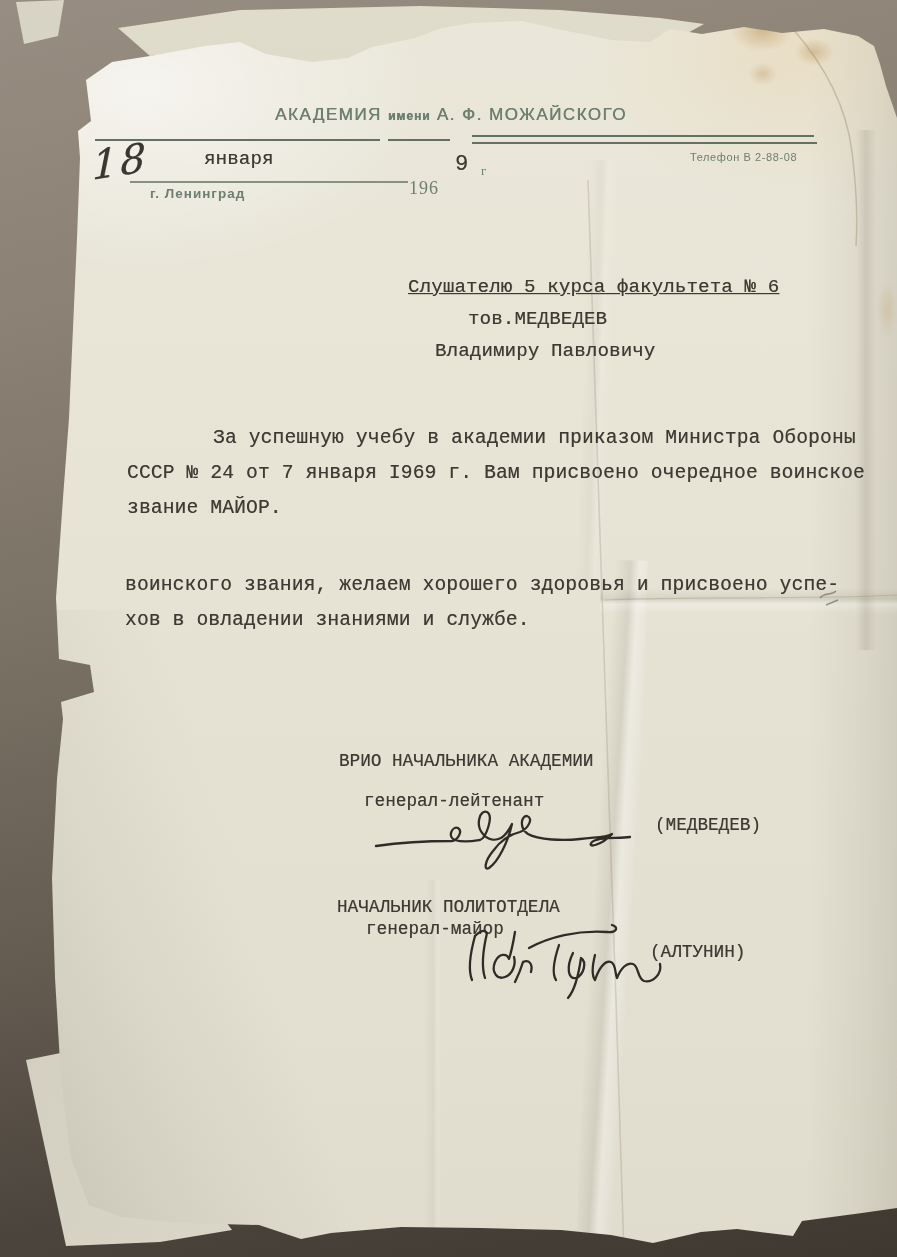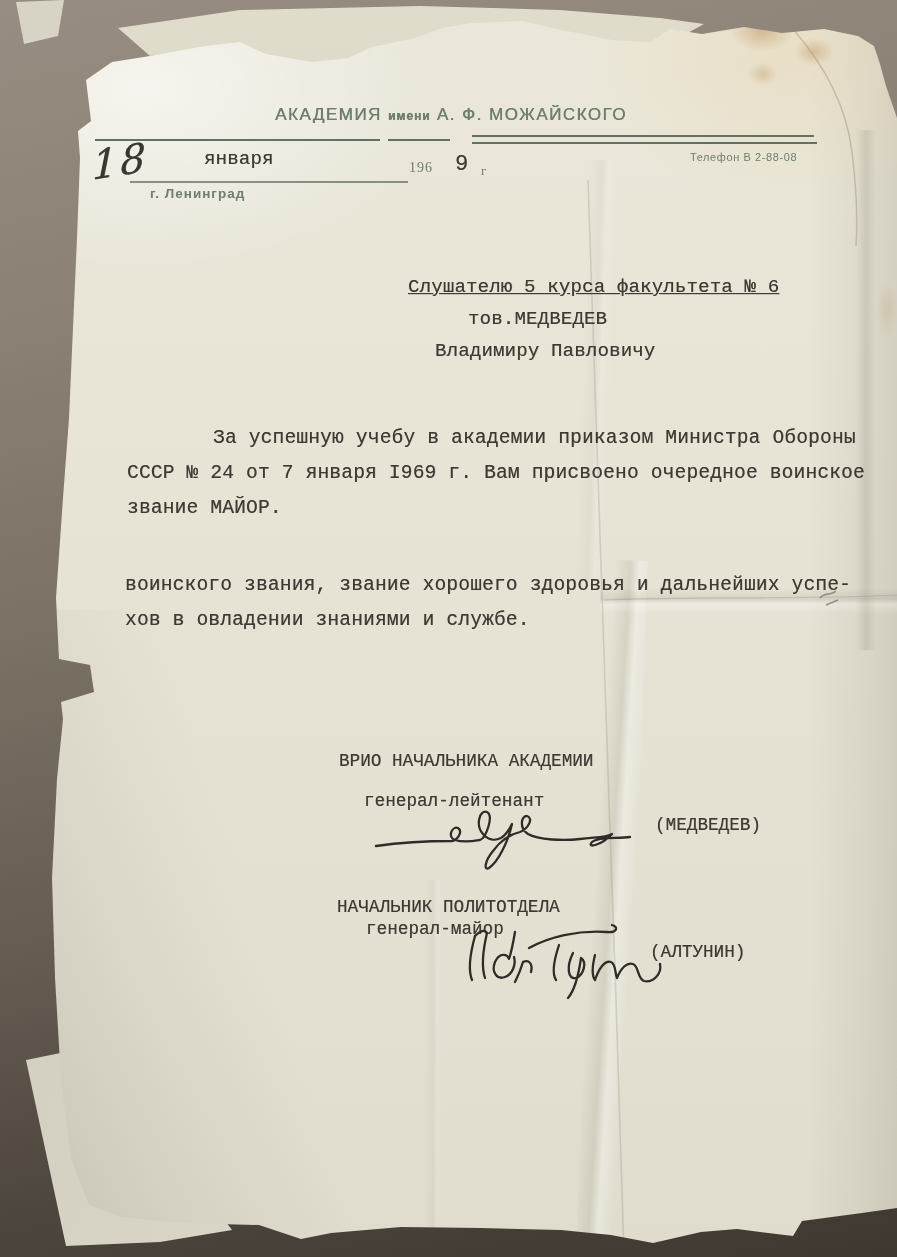--- a/index.html
+++ b/index.html
@@ -107,35 +107,35 @@
   </div>
 
   <div class="rule" style="left:95px;top:139px;width:285px;height:2px;"></div>
   <div class="rule" style="left:388px;top:139px;width:62px;height:2px;"></div>
   <div class="rule" style="left:472px;top:135px;width:342px;height:1.5px;"></div>
   <div class="rule" style="left:472px;top:142px;width:345px;height:2px;"></div>
 
   <div class="handwritten-day">18</div>
   <div class="type t18" style="left:204px;top:148px;">января</div>
   <div class="rule" style="left:130px;top:181px;width:278px;height:1.5px;background:#879182;"></div>
-  <div class="printserif green" style="left:409px;top:160px;font-size:14px;letter-spacing:1px;">196</div>
+  <div class="printserif green" style="left:409px;top:178px;font-size:18px;letter-spacing:1px;">196</div>
   <div class="type" style="left:455px;top:152px;font-size:22px;">9</div>
   <div class="printserif green" style="left:481px;top:163px;font-size:13px;">г</div>
   <div class="abs green" style="left:150px;top:186px;font-size:13.5px;font-weight:700;letter-spacing:1px;">г. Ленинград</div>
   <div class="abs green" style="left:690px;top:151px;font-size:11px;letter-spacing:0.6px;">Телефон В 2-88-08</div>
 
   <div class="type t18" style="left:408px;top:276px;text-decoration:underline;">Слушателю 5 курса факультета № 6</div>
   <div class="type t18" style="left:468px;top:308px;">тов.МЕДВЕДЕВ</div>
   <div class="type t18" style="left:435px;top:340px;">Владимиру Павловичу</div>
 
   <div class="type t19" style="left:213px;top:427px;">За успешную учебу в академии приказом Министра Обороны</div>
   <div class="type t19" style="left:127px;top:462px;">СССР № 24 от 7 января I969 г. Вам присвоено очередное воинское</div>
   <div class="type t19" style="left:127px;top:497px;">звание МАЙОР.</div>
 
-  <div class="type t19" style="left:125px;top:574px;">воинского звания, звание хорошего здоровья и дальнейших успе-</div>
+  <div class="type t19" style="left:125px;top:574px;">воинского звания, желаем хорошего здоровья и присвоено успе-</div>
   <div class="type t17" style="left:339px;top:751px;">ВРИО НАЧАЛЬНИКА АКАДЕМИИ</div>
 
   <div class="type t19" style="left:125px;top:609px;">хов в овладении знаниями и службе.</div>
   <div class="type t17" style="left:364px;top:791px;">генерал-лейтенант</div>
   <svg class="sig-svg" style="left:374px;top:800px;" width="268" height="75" viewBox="0 0 268 75">
     <path d="M 2,46 C 30,42 58,41 78,41 C 84,40 89,31 84,28 C 78,26 73,37 81,40 C 90,43 100,41 106,40 C 112,38 120,16 113,12 C 106,9 101,25 109,34 C 114,40 121,41 127,38 C 132,35 136,28 138,24 C 134,42 124,62 115,68 C 110,71 110,62 119,51 C 127,40 137,34 146,32 C 154,29 160,18 153,16 C 147,16 145,28 154,34 C 164,40 190,41 206,39 C 221,37 231,38 238,34 C 228,45 212,49 218,42 C 225,36 244,39 256,37"></path>
   </svg>
   <div class="type t17" style="left:655px;top:815px;">(МЕДВЕДЕВ)</div>
 
   <div class="type t17" style="left:337px;top:897px;">НАЧАЛЬНИК ПОЛИТОТДЕЛА</div>

